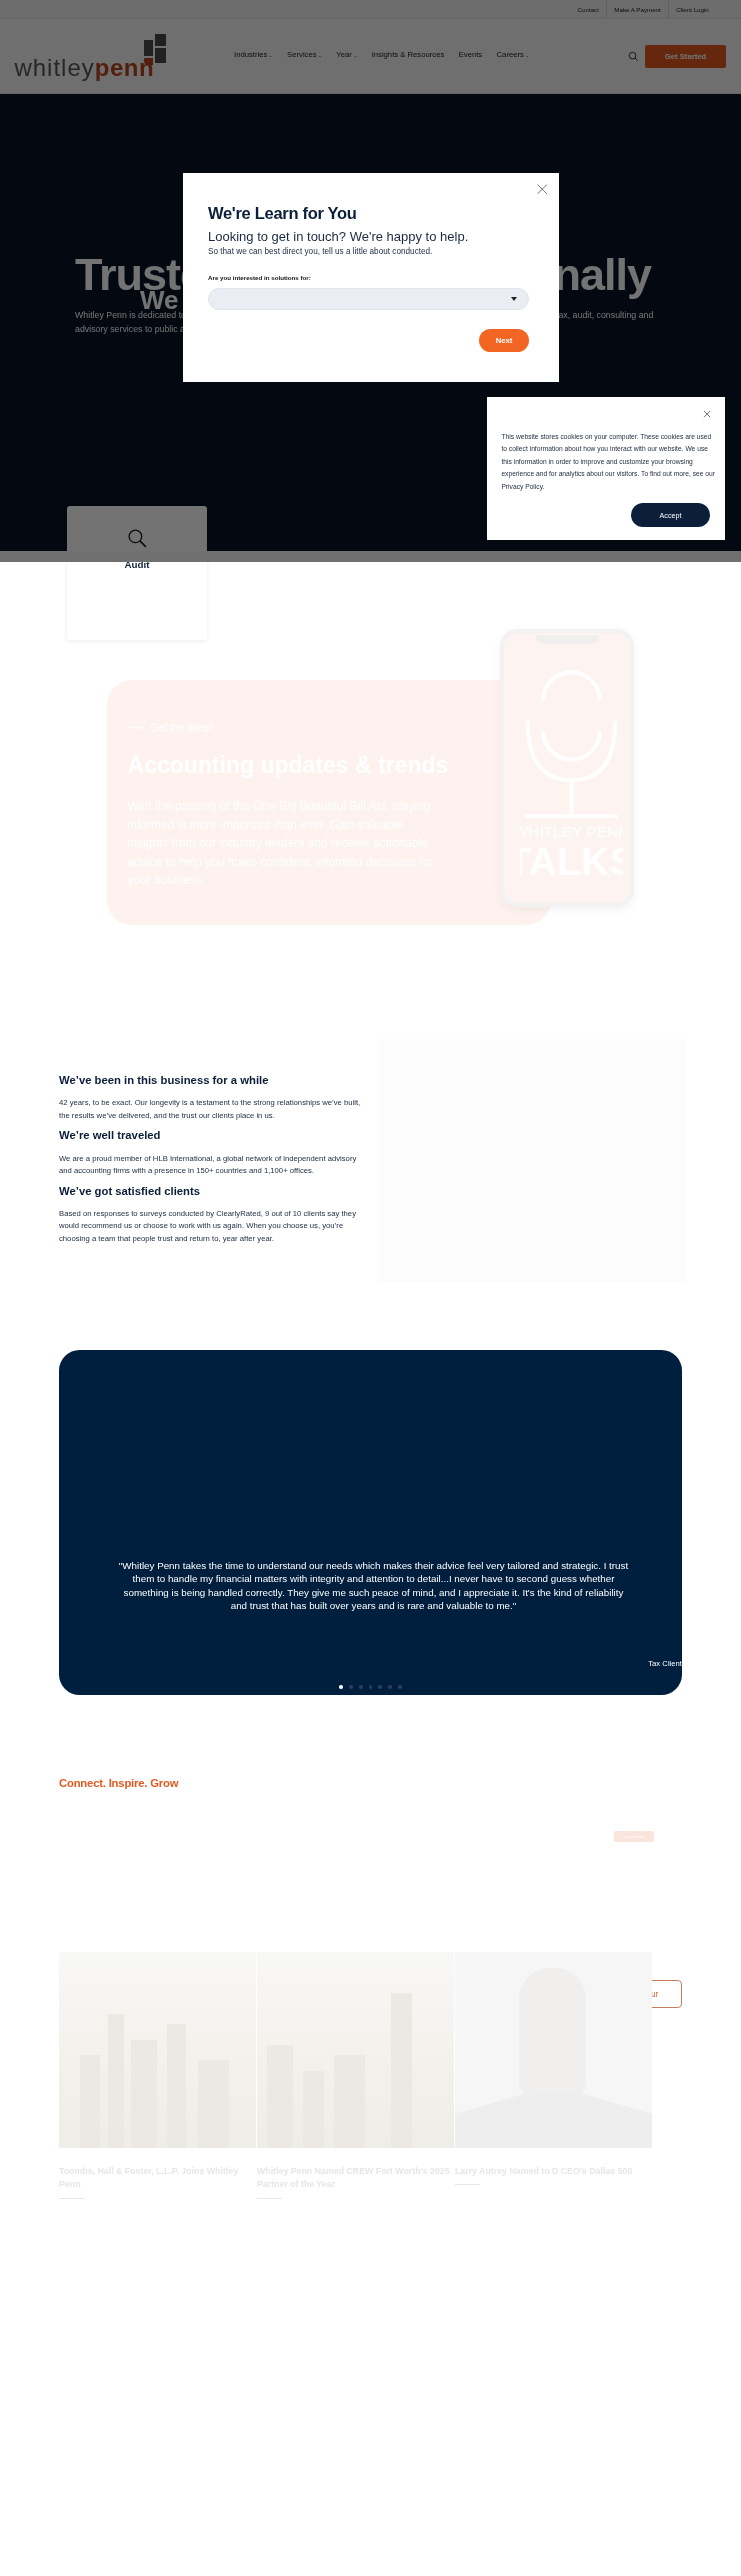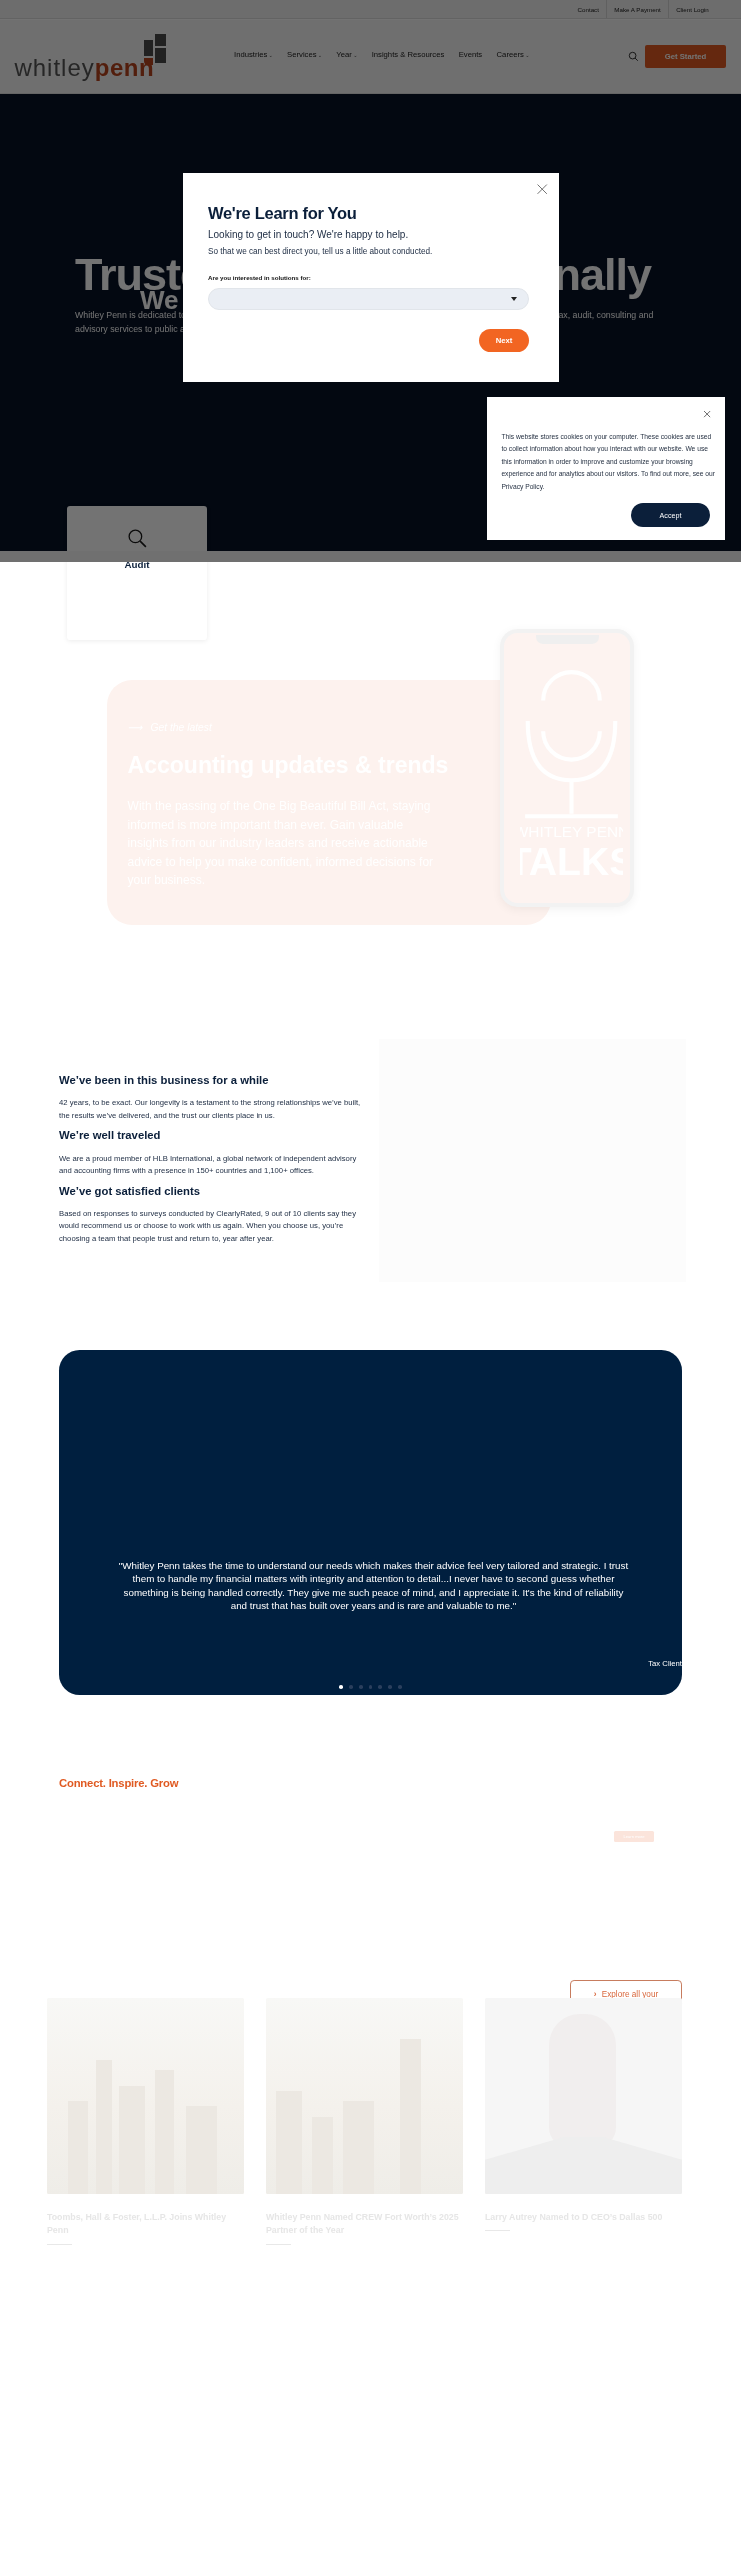--- a/index.html
+++ b/index.html
@@ -30,21 +30,21 @@
   .svc-card .icon { position: absolute; left: 59px; top: 20.6px; width: 23px; height: 23px; }
   .svc-card .lbl { position: absolute; left: 0; width: 100%; top: 53px; text-align: center; font-size: 9.8px; font-weight: 700; color: #0b1f3a; }
 
   
   .overlay { position: absolute; top: 0; left: 0; width: 742px; height: 562px; background: rgba(0,0,0,0.55); }
 
   
   .modal { position: absolute; left: 183px; top: 173px; width: 376px; height: 209px; background: #ffffff; }
   .modal .close { position: absolute; right: 10.3px; top: 10.3px; width: 12.4px; height: 12.4px; cursor: pointer; }
   .modal h3 { position: absolute; left: 25px; top: 31px; font-size: 16.5px; font-weight: 700; color: #0b1f3a; letter-spacing: -0.3px; }
-  .modal .p1 { position: absolute; left: 25px; top: 56px; font-size: 10px; color: #1b2a41; }
+  .modal .p1 { position: absolute; left: 25px; top: 56px; font-size: 13px; color: #1b2a41; }
   .modal .p2 { position: absolute; left: 25px; top: 74px; font-size: 8.2px; color: #1b2a41; }
   .modal .qlabel { position: absolute; left: 25px; top: 101px; font-size: 6.2px; font-weight: 700; color: #111; }
   .modal .select { position: absolute; left: 25px; top: 115px; width: 321px; height: 21.6px; background: #eaeef4; border: 0.5px solid #e1e5ea; border-radius: 11.3px; }
   .modal .select .caret { position: absolute; right: 11.3px; top: 7.7px; width: 0; height: 0; border-left: 3.1px solid transparent; border-right: 3.1px solid transparent; border-top: 4.1px solid #222; }
   .modal .next { position: absolute; left: 296px; top: 156px; width: 50px; height: 23px; background: #f26522; border-radius: 12.4px; color: #fff; font-weight: 700; font-size: 7.7px; display: flex; align-items: center; justify-content: center; }
 
   
   .cookie { position: absolute; left: 487px; top: 397px; width: 238px; height: 143px; background: #ffffff; }
   .cookie .close { position: absolute; right: 13.4px; top: 13.4px; width: 8.2px; height: 8.2px; }
   .cookie p { position: absolute; left: 14.4px; top: 34px; width: 216px; font-size: 6.7px; line-height: 12.4px; color: #1e2a3c; }
@@ -74,21 +74,21 @@
   .dots { position: absolute; left: 0; width: 100%; top: 335px; display: flex; justify-content: center; gap: 6.2px; }
   .dots span { width: 3.6px; height: 3.6px; border-radius: 50%; background: #2a3f5d; }
   .dots span.on { background: #ffffff; }
 
   
   .connect { position: absolute; left: 59px; top: 1757px; font-size: 11.3px; font-weight: 700; color: #e05a22; letter-spacing: -0.2px; margin-top: 20px; }
   .ghost-btn { position: absolute; left: 614px; top: 1831px; width: 40px; height: 11.3px; background: #fbe4db; border-radius: 1.5px; color: #fff; font-size: 4.1px; display: flex; align-items: center; justify-content: center; }
 
   
   .explore { position: absolute; left: 570px; top: 1980px; width: 112px; height: 28px; border: 0.5px solid #c77c5e; border-radius: 4.1px; color: #d8663b; font-size: 8.2px; display: flex; align-items: center; justify-content: center; gap: 5.2px; background: #fff; }
-  .press { position: absolute; left: 59px; top: 1998px; width: 623px; display: flex; gap: 22px; justify-content: flex-end; }
+  .press { position: absolute; left: 59px; top: 1952px; width: 623px; display: flex; gap: 1px; }
   .card { width: 197px; }
   .card .img { width: 197px; height: 196px; border-radius: 1.5px; background: linear-gradient(180deg,#f8f8f6 0%,#f4f1ec 55%,#efede8 100%); position: relative; overflow: hidden; }
   .card .img .bld { position: absolute; bottom: 0; background: #ece8e2; }
   .card .ttl { margin-top: 16.5px; font-size: 8.8px; line-height: 13.4px; color: #e6e6e6; font-weight: 700; }
   .card .bar { margin-top: 6.2px; width: 25px; height: 1px; background: #e8e8e8; }
 </style>
 </head>
 <body>
 
 <div class="topbar">

